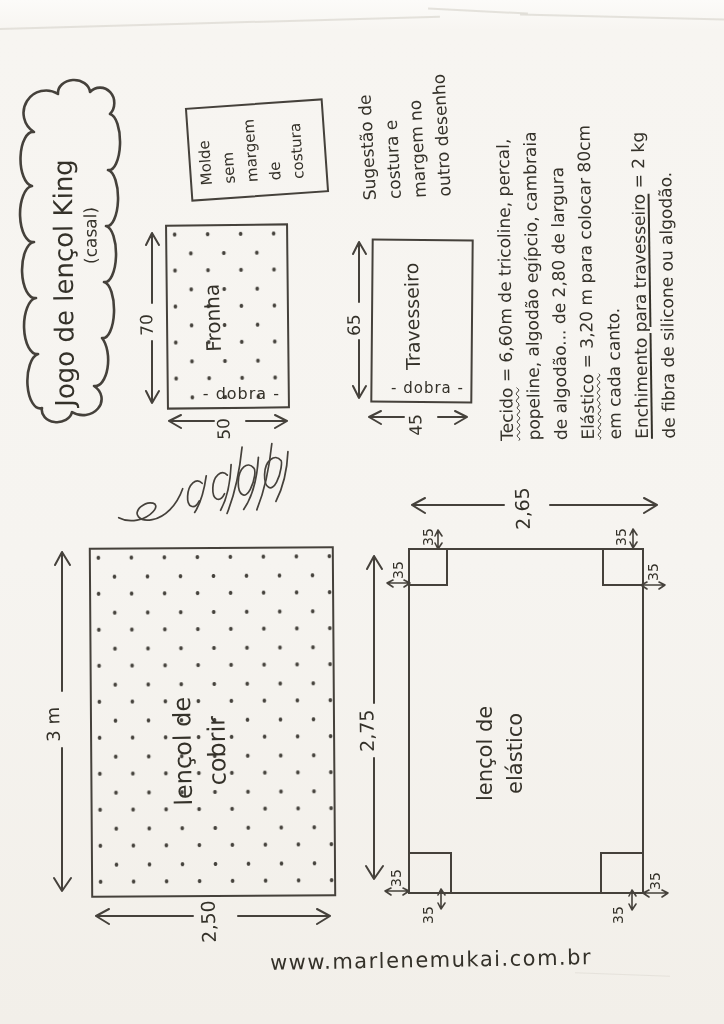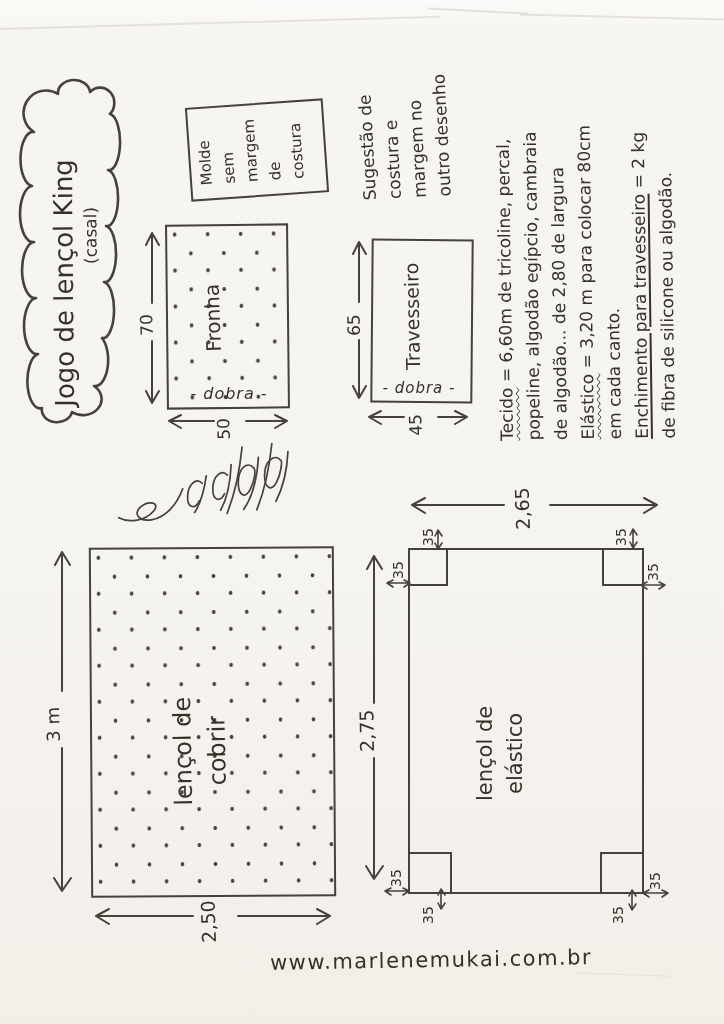--- a/index.html
+++ b/index.html
@@ -14,21 +14,21 @@
   }
   .rect{position:absolute;border:2.4px solid #45413b;background:transparent;}
   .dots{
     background-image:
       radial-gradient(circle,#45423c 1.6px,transparent 2.2px),
       radial-gradient(circle,#45423c 1.6px,transparent 2.2px);
     background-size:33px 36px,33px 36px;
     background-position:7px 9px,24px 26px;
   }
   .corner{position:absolute;background:transparent;}
-  .fold{position:absolute;text-align:center;letter-spacing:1px;font-style:italic;}
+  .fold{position:absolute;text-align:right;letter-spacing:1px;}
   .u-wavy{text-decoration:underline;text-decoration-style:wavy;text-decoration-thickness:1px;text-underline-offset:3px;}
   .u-solid{text-decoration:underline;text-decoration-thickness:1.5px;text-underline-offset:3px;}
   .crease{position:absolute;background:#d9d5ce;opacity:.65;}
   svg{position:absolute;left:0;top:0;}
   .ink{stroke:#45413b;fill:none;stroke-linecap:round;stroke-linejoin:round;}
 </style>
 </head>
 <body>
 
 <div class="page">

